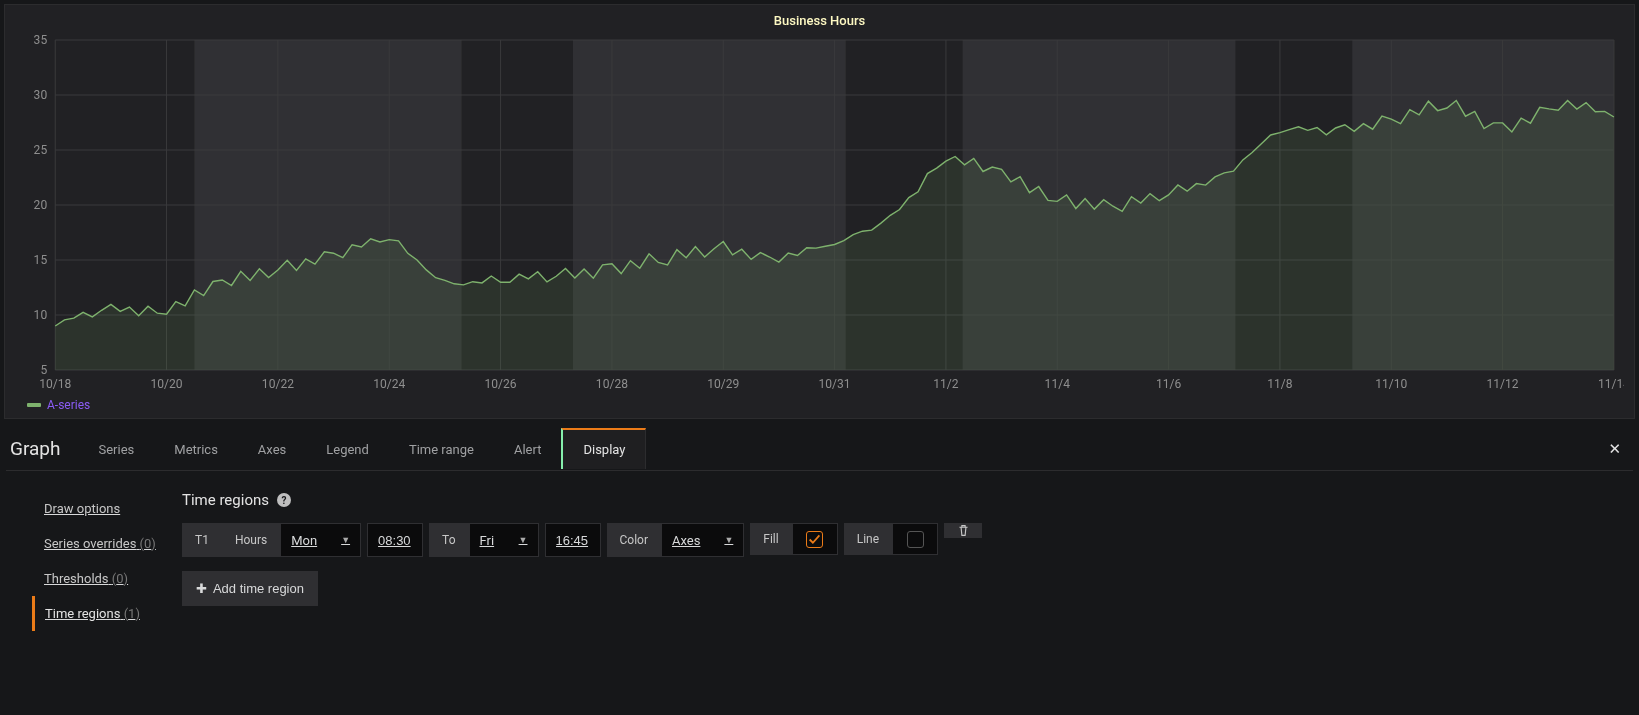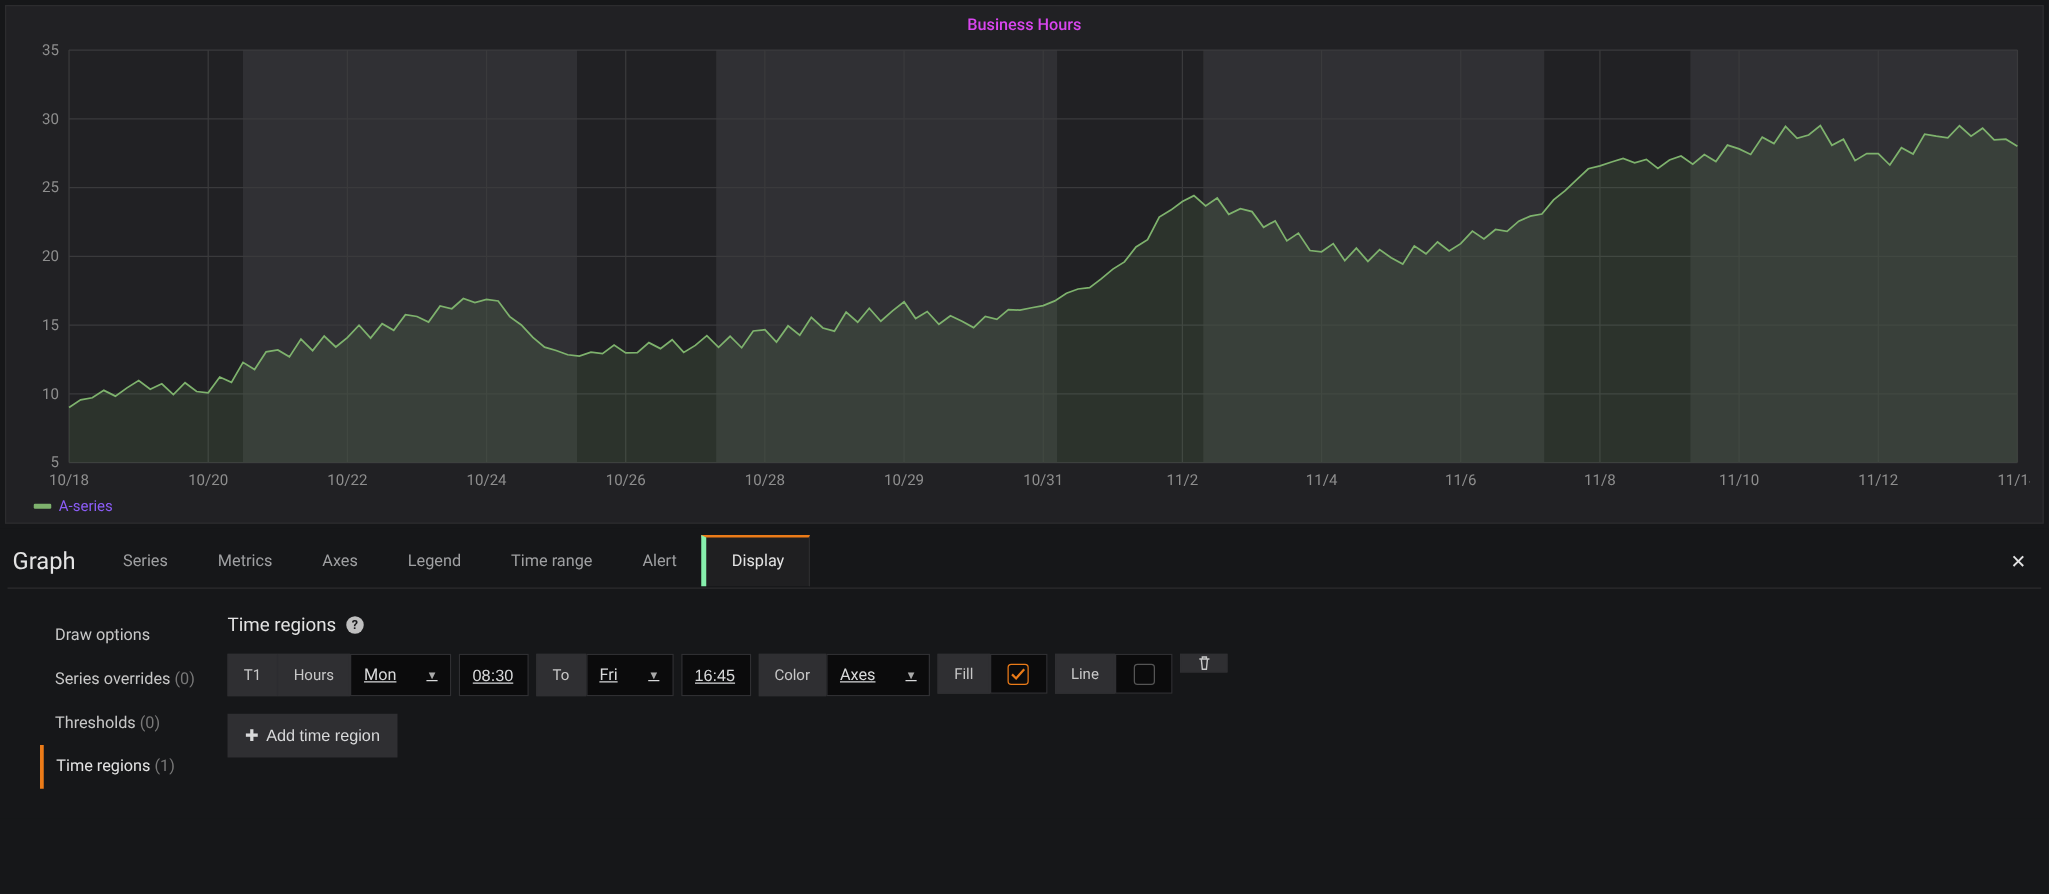--- a/index.html
+++ b/index.html
@@ -13,21 +13,21 @@
   .panel {
     background: #212124;
     border: 1px solid #2c2c2e;
     margin: 4px;
     padding: 6px 0 4px 0;
   }
   .panel-title {
     text-align: center;
     font-size: 13px;
     font-weight: 500;
-    color: #d946ef;
+    color: #fef9c3;
     padding: 2px 0 6px 0;
   }
   .chart-area {
     position: relative;
     height: 360px;
     margin: 0 10px;
   }
   svg.chart { width: 100%; height: 100%; display: block; }
   .grid-line { stroke: #3a3a3c; stroke-width: 1; }
   .axis-text { fill: #8e8e8e; font-size: 12px; }
@@ -63,31 +63,31 @@
     padding: 12px 20px;
     color: #9fa0a2;
     cursor: pointer;
     border-top: 2px solid transparent;
     font-size: 13px;
   }
   .tab.active {
     color: #e3e3e3;
     border-top: 2px solid #eb7b18;
     background: #1f1f21;
-    border-left: 4px solid #86efac;
+    border-left: 2px solid #86efac;
     border-right: 1px solid #2c2c2e;
   }
   .spacer { flex: 1; }
   .close-x { padding: 10px 12px; color: #e3e3e3; cursor: pointer; font-size: 15px; }
   .editor-body {
     display: flex;
     padding: 20px 6px 20px 6px;
     gap: 20px;
   }
-  .side-nav { width: 150px; padding-left: 20px; }
+  .side-nav { width: 150px; padding-left: 20px; text-decoration: underline; }
   .side-item {
     padding: 10px 0 10px 10px;
     color: #c7c7c7;
     cursor: pointer;
     border-left: 2px solid transparent;
     font-size: 13px;
   }
   .side-item.active { border-left: 3px solid #eb7b18; color: #e3e3e3; }
   .side-count { color: #777; }
   .content { flex: 1; }

